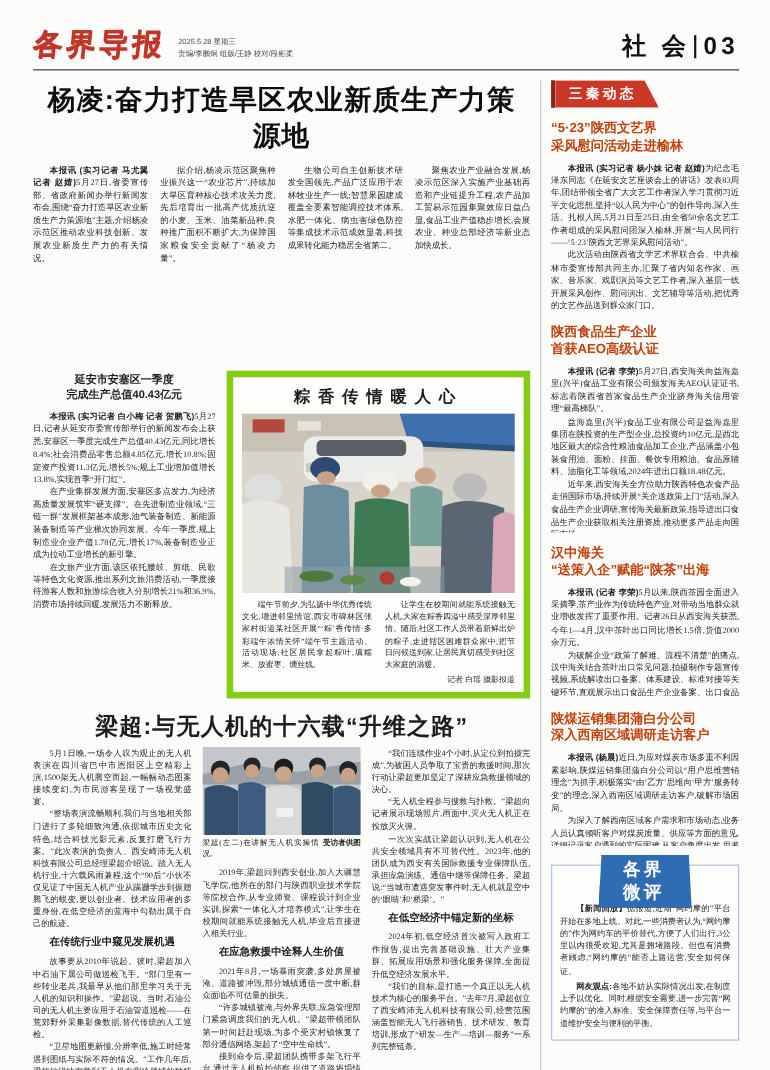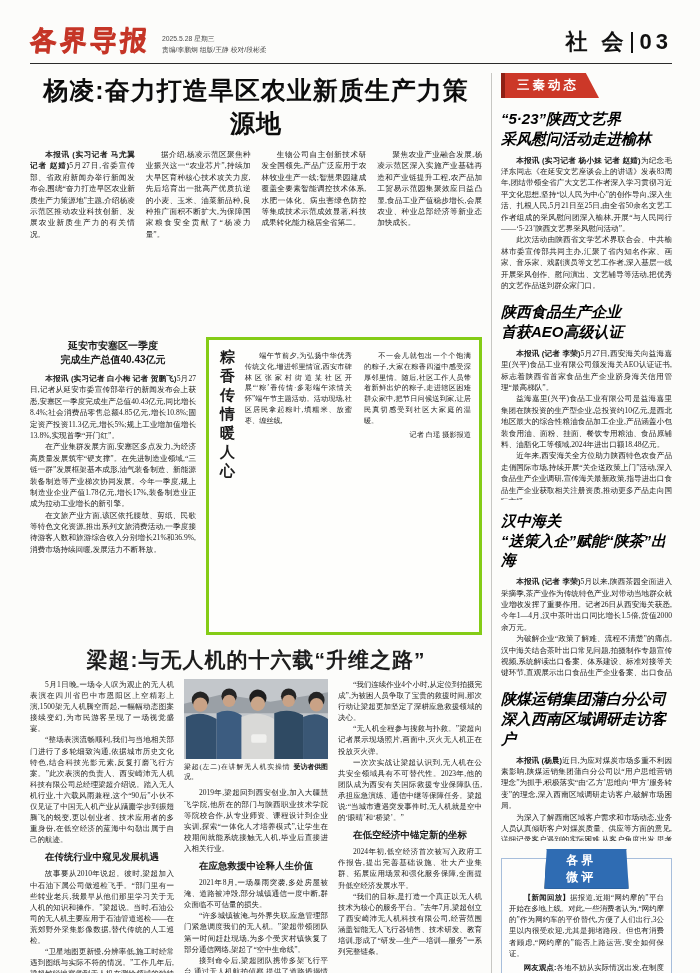--- a/index.html
+++ b/index.html
@@ -34,21 +34,21 @@
            text-align:center; letter-spacing:1px; margin:1px 4px 9px; color:#0d0d0d; }
   .cols4 { column-count:4; column-gap:11px; height:178px; overflow:hidden; }
 
   
   .mid-row { display:flex; gap:10px; height:298px; margin-top:10px; }
   .ansai { width:166px; flex:none; }
   .ansai h3 { font-family:"Liberation Sans", sans-serif; font-weight:800; font-size:10px;
               line-height:1.4; text-align:center; margin:2px 0 6px; }
   .ansai .bodytxt { height:234px; overflow:hidden; }
 
-  .photo-box { flex:1; border:3px solid #84cc16; padding:5px 8px 6px; display:flex; flex-direction:row; background:#fefefc; }
+  .photo-box { flex:1; border:6px solid #84cc16; padding:5px 8px 6px; display:flex; flex-direction:column; background:#fefefc; }
   .photo-box h3 { font-family:"Liberation Sans", sans-serif; font-weight:800; font-size:15px;
                   text-align:center; letter-spacing:7px; margin:3px 0 6px; }
   .photo1 { flex:1; min-height:0; }
   .photo1 svg { width:100%; height:100%; display:block; }
   .caps { display:flex; gap:12px; margin-top:6px; font-size:7.2px; line-height:1.5; text-align:justify; }
   .caps div { flex:1; text-indent:2em; }
   .photo-credit { text-align:right; font-size:7.2px; margin-top:3px; font-family:"Liberation Sans", sans-serif; }
 
   
   .liang { margin-top:11px; }
@@ -64,29 +64,29 @@
   .photo2-wrap svg { width:100%; height:80px; display:block; }
   .pcap { display:flex; justify-content:space-between; gap:4px; font-size:6.9px; margin:2px 0 5px; text-indent:0 !important; }
   .pcap b { font-family:"Liberation Sans", sans-serif; white-space:nowrap; }
 
   
   .tagwrap { display:flex; align-items:stretch; }
   .tagbar { width:4px; background:#8e2015; }
   .tag { background:#cc3828; color:#fff; font-family:"Liberation Sans", sans-serif; font-weight:800;
          font-size:12.5px; letter-spacing:3px; padding:4px 20px 4px 12px;
          clip-path:polygon(0 0, 86% 0, 100% 100%, 0 100%); }
-  .aside h4 { font-family:"Liberation Sans", sans-serif; font-weight:800; font-size:15px;
-              line-height:1.32; margin:11px 0 6px; color:#000000;font-style:italic; }
+  .aside h4 { font-family:"Liberation Sans", sans-serif; font-weight:800; font-size:12px;
+              line-height:1.32; margin:11px 0 6px; color:#c2410c; }
   .ab { overflow:hidden; }
   .ab-1 { max-height:142px; } .ab-2 { max-height:152px; } .ab-3 { max-height:102px; } .ab-4 { max-height:86px; }
 
   .micro { border:1px solid #a7bedb; margin-top:17px; padding:12px 7px 6px; position:relative; background:#fdfdfc; }
   .micro-ribbon { position:absolute; top:-10px; left:50%; transform:translateX(-50%);
                   background:#2f6cb3; color:#fff; font-family:"Liberation Sans", sans-serif;
-                  font-weight:800; font-size:12px; letter-spacing:3px; padding:3px 22px;
+                  font-weight:800; font-size:16px; letter-spacing:3px; padding:3px 22px;
                   clip-path:polygon(3% 0, 97% 0, 100% 100%, 0 100%);
                   box-shadow:-3px 0 0 #17395f, 3px 0 0 #17395f; }
   .micro-editor { text-align:center; font-size:8.5px; margin:3px 0 6px; font-family:"Liberation Sans", sans-serif; }
   .micro-items { font-size:7.4px; line-height:1.52; text-align:justify; max-height:206px; overflow:hidden; }
   .micro-items p { text-indent:2em; margin:0 0 3px; }
   .micro-items b { font-family:"Liberation Sans", sans-serif; }
 </style>
 </head>
 <body>
 
@@ -165,21 +165,21 @@
               <rect x="40" y="162" width="150" height="28" fill="#8f9aa3" opacity="0.55"></rect>
               <ellipse cx="70" cy="172" rx="16" ry="6" fill="#4c7a3c"></ellipse>
               <ellipse cx="104" cy="176" rx="12" ry="5" fill="#5d8a48"></ellipse>
               <circle cx="136" cy="174" r="7" fill="#b33a2e"></circle>
               <ellipse cx="158" cy="178" rx="10" ry="5" fill="#f4f2ec"></ellipse>
             </svg>
           </div>
           <figcaption>
             <div class="caps">
               <div>端午节前夕,为弘扬中华优秀传统文化,增进邻里情谊,西安市碑林区张家村街道某社区开展“‘粽’香传情·多彩端午浓情关怀”端午节主题活动。活动现场,社区居民拿起粽叶,填糯米、放蜜枣、缠丝线,</div>
-              <div>不一会儿就包出一个个饱满的粽子,大家在粽香四溢中感受深厚邻里情。随后,社区工作人员带着新鲜出炉的粽子,走进辖区困难群众家中,把节日问候送到家,让居民真切感受到社区大家庭的温暖。</div>
+              <div>让学生在校期间就能系统接触无人机,大家在粽香四溢中感受深厚邻里情。随后,社区工作人员带着新鲜出炉的粽子,走进辖区困难群众家中,把节日问候送到家,让居民真切感受到社区大家庭的温暖。</div>
             </div>
             <div class="photo-credit">记者 白瑶 摄影报道</div>
           </figcaption>
         </figure>
       </div>
 
       <article class="liang">
         <h2>梁超:与无人机的十六载“升维之路”</h2>
         <div class="liang-cols">
           <div class="lcol">

